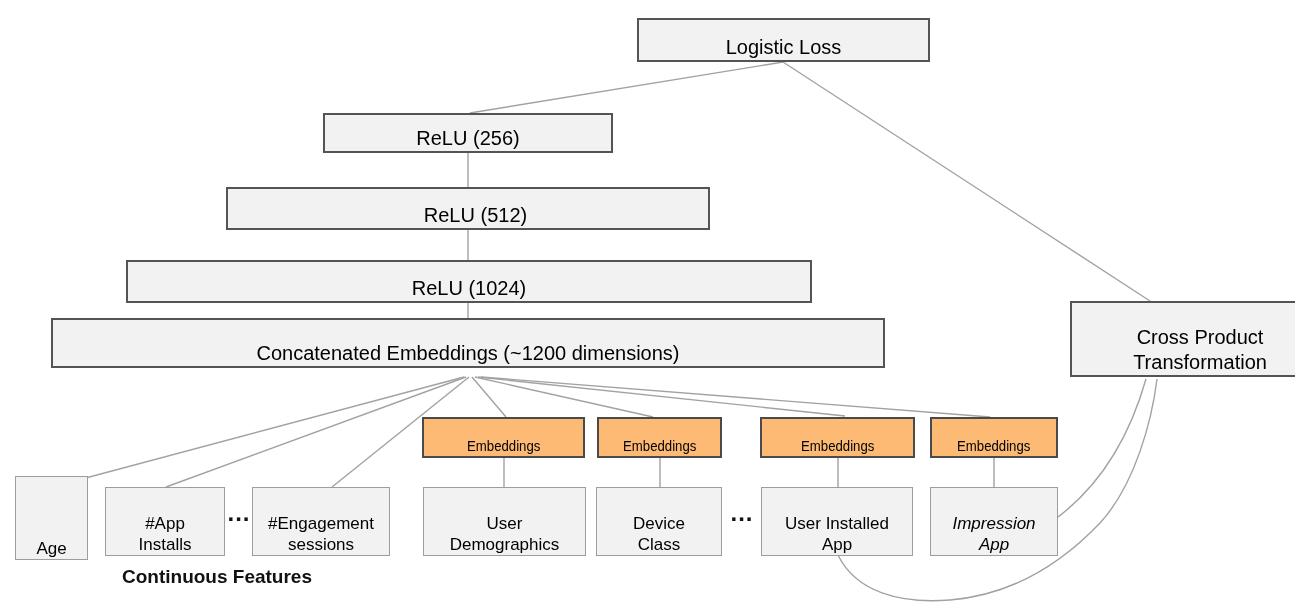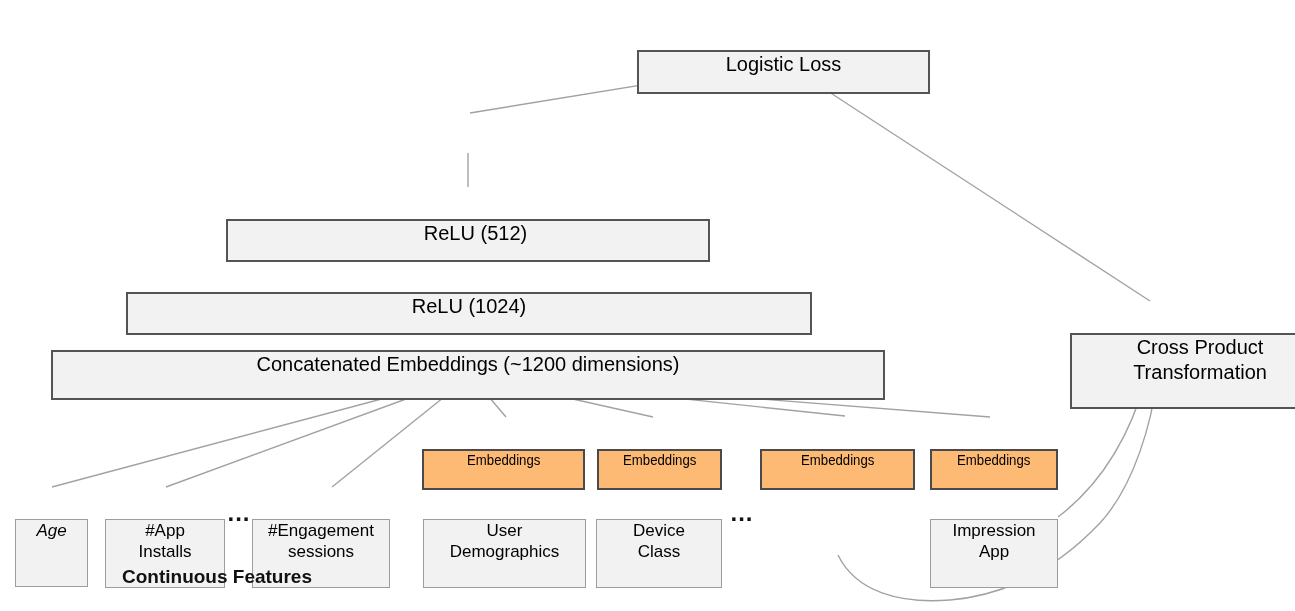--- a/index.html
+++ b/index.html
@@ -20,26 +20,25 @@
   }
   .edges path, .edges line {
     stroke: #a2a2a2;
     stroke-width: 1.4;
     fill: none;
   }
   .box {
     position: absolute;
     box-sizing: border-box;
     display: flex;
-    align-items: flex-start;
+    align-items: flex-end;
     justify-content: center;
     text-align: center;
     z-index: 2;
     line-height: 1.25;
-    margin-top: 32px;
   }
   .node {
     background: #f2f2f2;
     border: 2px solid #545456;
     font-size: 20px;
   }
   .emb {
     background: #fdba74;
     border: 2px solid #4a4a4a;
     font-size: 15px;
@@ -91,20 +90,23 @@
     <line x1="838" y1="458" x2="838" y2="487"></line>
     <line x1="994" y1="458" x2="994" y2="487"></line>
     <path d="M 1058 517 Q 1120 470 1146 379"></path>
     <path d="M 838 555 C 856 592 900 604 950 600 C 1010 595 1060 565 1100 523 C 1135 485 1152 420 1157 379"></path>
   </svg>
 
   <div class="box node" style="left:637px; top:18px; width:293px; height:44px;">
     <span>Logistic Loss</span>
   </div>
 
+  <div class="box node" style="left:323px; top:113px; width:290px; height:40px;">
+    <span>ReLU (256)</span>
+  </div>
 
   <div class="box node" style="left:226px; top:187px; width:484px; height:43px;padding-left:15px;">
     <span>ReLU (512)</span>
   </div>
 
   <div class="box node" style="left:126px; top:260px; width:686px; height:43px;">
     <span>ReLU (1024)</span>
   </div>
 
   <div class="box node" style="left:51px; top:318px; width:834px; height:50px;">
@@ -121,36 +123,39 @@
   <div class="box emb" style="left:597px; top:417px; width:125px; height:41px;">
     <span class="lbl">Embeddings</span>
   </div>
   <div class="box emb" style="left:760px; top:417px; width:155px; height:41px;">
     <span class="lbl">Embeddings</span>
   </div>
   <div class="box emb" style="left:930px; top:417px; width:128px; height:41px;">
     <span class="lbl">Embeddings</span>
   </div>
 
-  <div class="box feature" style="left:15px; top:487px; width:73px; height:68px;font-style:italic;">
+  <div class="box feature" style="left:15px; top:476px; width:73px; height:84px;">
     <span>Age</span>
   </div>
   <div class="box feature" style="left:105px; top:487px; width:120px; height:69px;">
     <span style="max-width:64px;">#App Installs</span>
   </div>
   <div class="dots" style="left:224px; top:501px; width:30px; text-align:center;">...</div>
   <div class="box feature" style="left:252px; top:487px; width:138px; height:69px;">
     <span style="max-width:110px;">#Engagement sessions</span>
   </div>
   <div class="box feature" style="left:596px; top:487px; width:126px; height:69px;">
     <span style="max-width:66px;">Device Class</span>
   </div>
   <div class="box feature" style="left:423px; top:487px; width:163px; height:69px;">
     <span style="max-width:120px;">User Demographics</span>
   </div>
   <div class="dots" style="left:727px; top:501px; width:30px; text-align:center;">...</div>
-  <div class="box feature" style="left:930px; top:487px; width:128px; height:69px;">
+  <div class="box feature" style="left:761px; top:487px; width:152px; height:69px;">
+    <span style="max-width:112px;">User Installed App</span>
+  </div>
+  <div class="box feature" style="left:930px; top:487px; width:128px; height:69px;font-style:italic;">
     <span style="max-width:92px;">Impression App</span>
   </div>
 
   <div class="group-label" style="left:97px; top:566px; width:240px;">Continuous Features</div>
 
 </div>
 
 </body></html>

